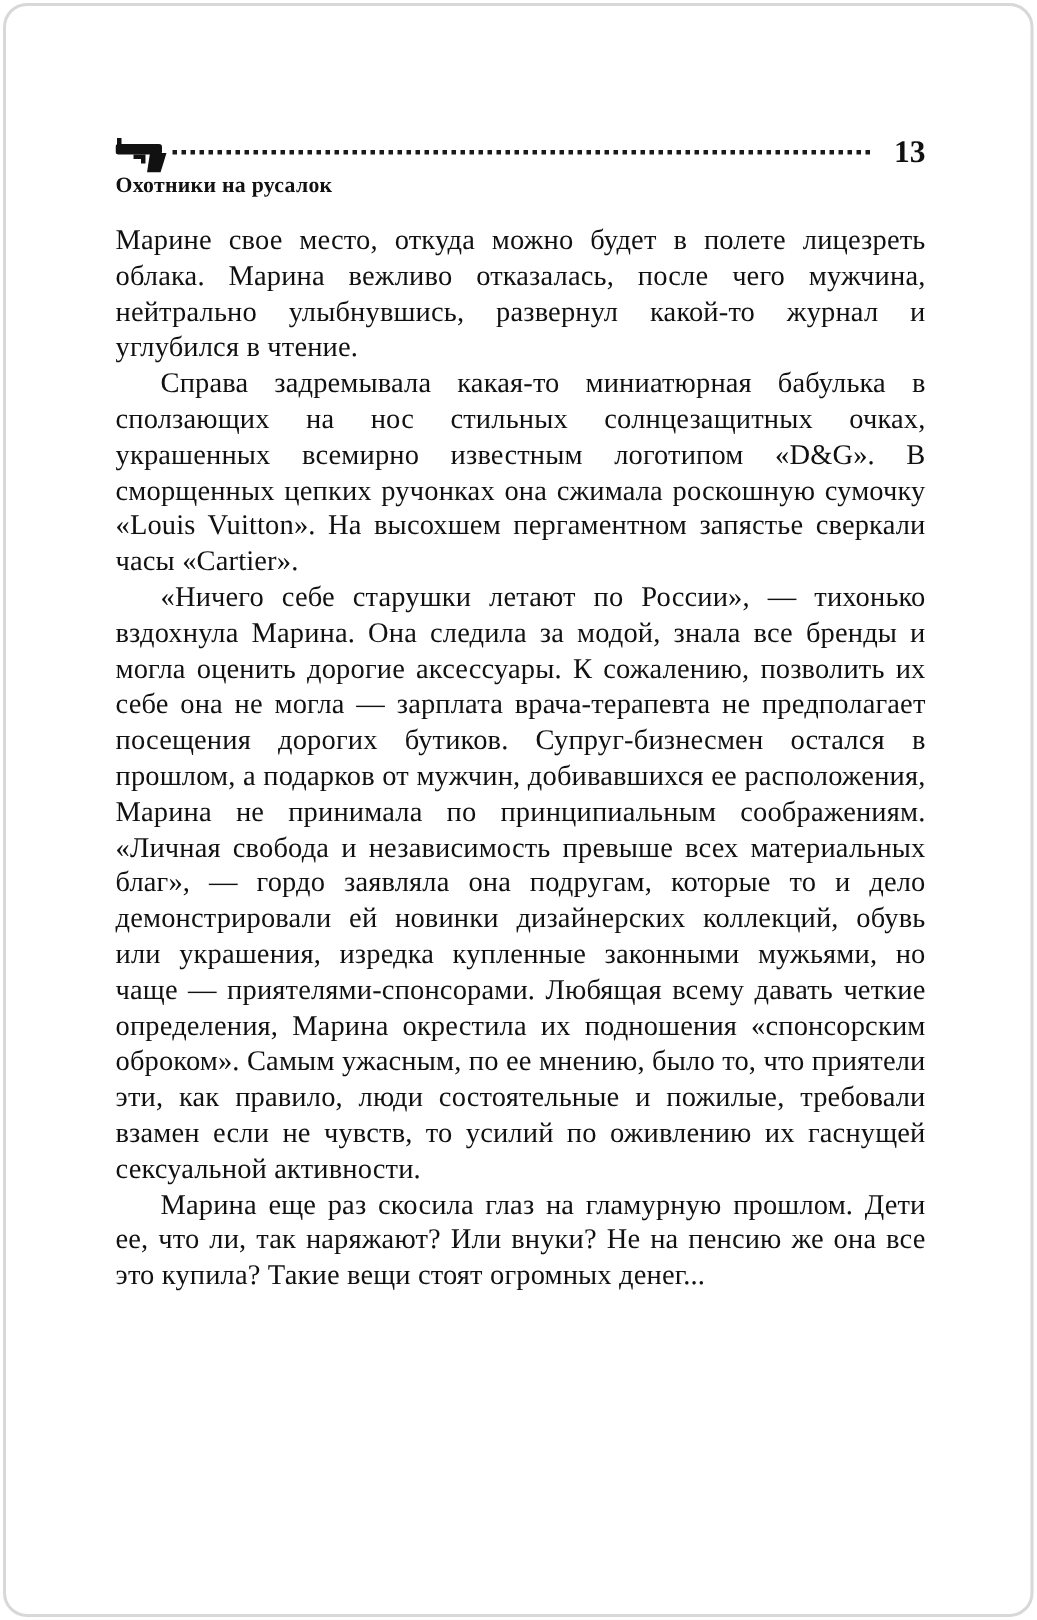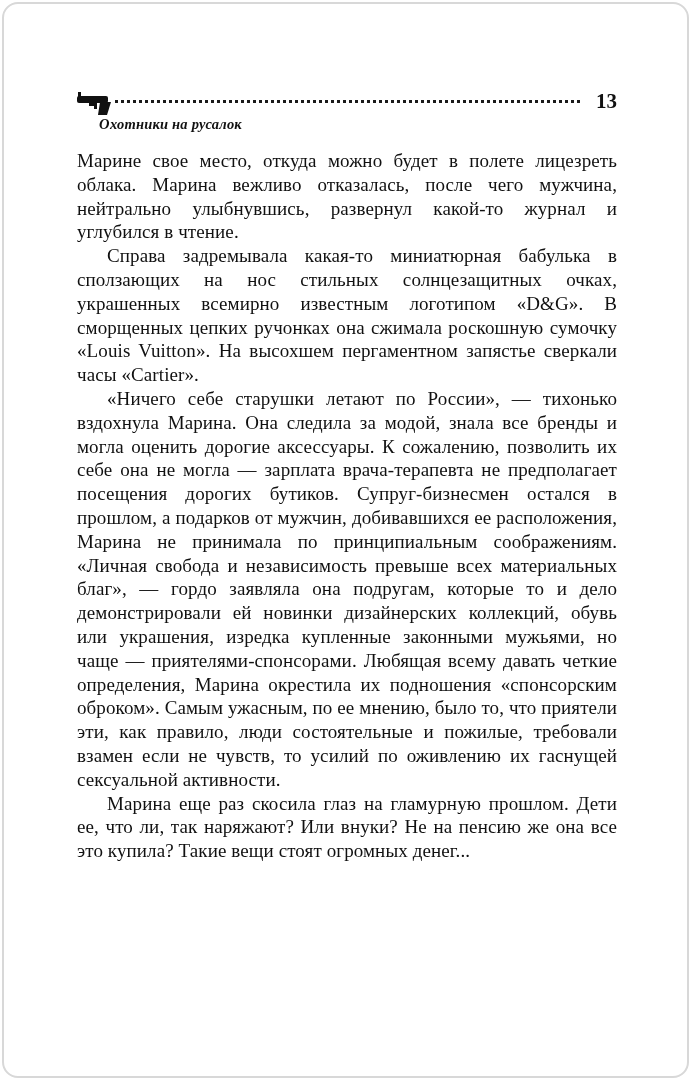--- a/index.html
+++ b/index.html
@@ -41,24 +41,22 @@
   }
 
   .pagenum {
     font-size: 21px;
     font-weight: bold;
     flex: none;
     transform: translateY(-2px);
   }
 
   .title {
-    font-style: italic;
     font-weight: 600;
     font-size: 14.5px;
-    margin-left: 22px;
     margin-top: 2px;
     letter-spacing: 0.2px;
   }
 
   .body-text {
     margin-top: 16px;
   }
 
   .body-text p {
     font-size: 19px;

